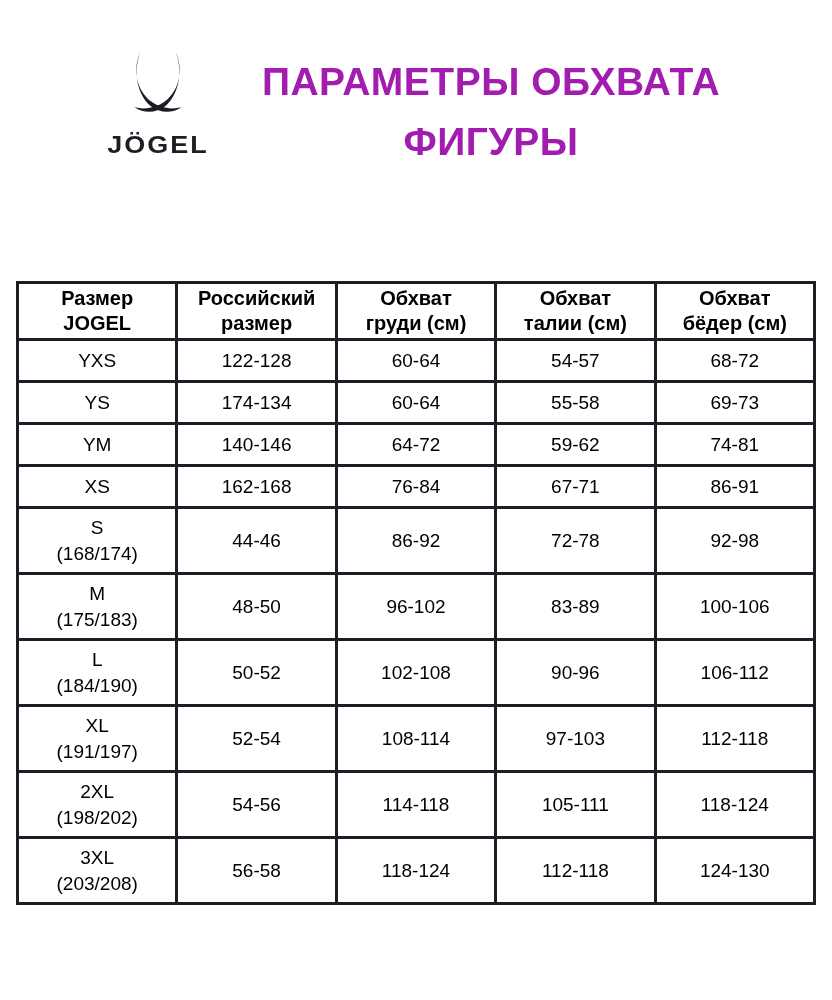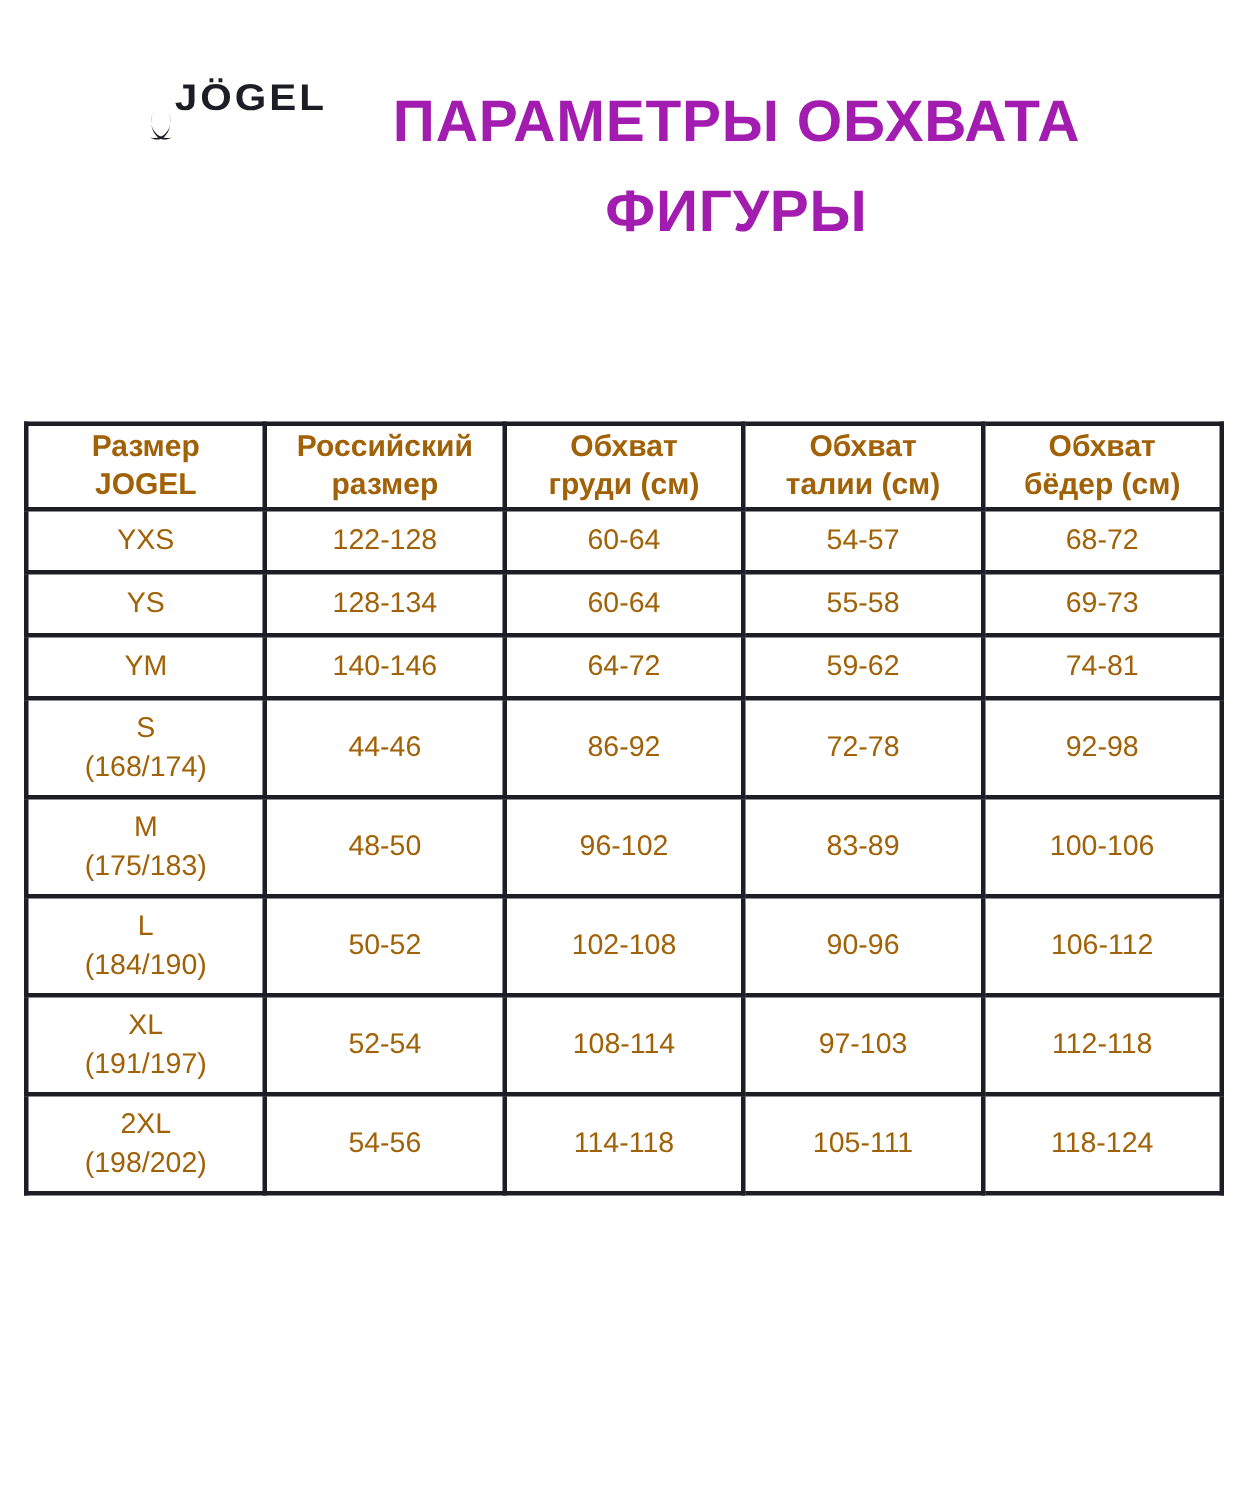--- a/index.html
+++ b/index.html
@@ -14,21 +14,22 @@
     overflow: hidden;
   }
 
   
   .logo {
     position: absolute;
     left: 98px;
     top: 44px;
     width: 120px;
     display: flex;
-    flex-direction: row;
+    flex-direction: column;
+    align-items: center;
   }
   .logo-mark { width: 62px; height: 82px; display: block; }
   .logo-word {
     margin-top: 4px;
     font-size: 27px;
     font-weight: 700;
     letter-spacing: 2px;
     color: #1d1d26;
     transform: scaleY(0.92);
     white-space: nowrap;
@@ -55,21 +56,21 @@
     left: 16px;
     width: 800px;
     border-collapse: collapse;
     table-layout: fixed;
   }
   .size-table th, .size-table td {
     border: 3px solid #1d1d26;
     text-align: center;
     vertical-align: middle;
     white-space: pre-line;
-    color: #a16207;
+    color: #000000;
   }
   .size-table th {
     height: 57px;
     font-size: 20px;
     font-weight: 700;
     line-height: 25px;
   }
   .size-table td {
     font-size: 19px;
     font-weight: 400;
@@ -122,31 +123,38 @@
     <tbody>
         <tr class="single">
           <td>YXS</td>
           <td>122-128</td>
           <td>60-64</td>
           <td>54-57</td>
           <td>68-72</td>
         </tr>
         <tr class="single">
           <td>YS</td>
-          <td>128-134</td>
+          <td>174-134</td>
           <td>60-64</td>
           <td>55-58</td>
           <td>69-73</td>
         </tr>
         <tr class="single">
           <td>YM</td>
           <td>140-146</td>
           <td>64-72</td>
           <td>59-62</td>
           <td>74-81</td>
+        </tr>
+        <tr class="single">
+          <td>XS</td>
+          <td>162-168</td>
+          <td>76-84</td>
+          <td>67-71</td>
+          <td>86-91</td>
         </tr>
         <tr class="tall">
           <td>S
 (168/174)</td>
           <td>44-46</td>
           <td>86-92</td>
           <td>72-78</td>
           <td>92-98</td>
         </tr>
         <tr class="tall">
@@ -174,16 +182,24 @@
           <td>112-118</td>
         </tr>
         <tr class="tall">
           <td>2XL
 (198/202)</td>
           <td>54-56</td>
           <td>114-118</td>
           <td>105-111</td>
           <td>118-124</td>
         </tr>
+        <tr class="tall">
+          <td>3XL
+(203/208)</td>
+          <td>56-58</td>
+          <td>118-124</td>
+          <td>112-118</td>
+          <td>124-130</td>
+        </tr>
       </tbody>
   </table>
 
 </div>
 
 </body></html>

